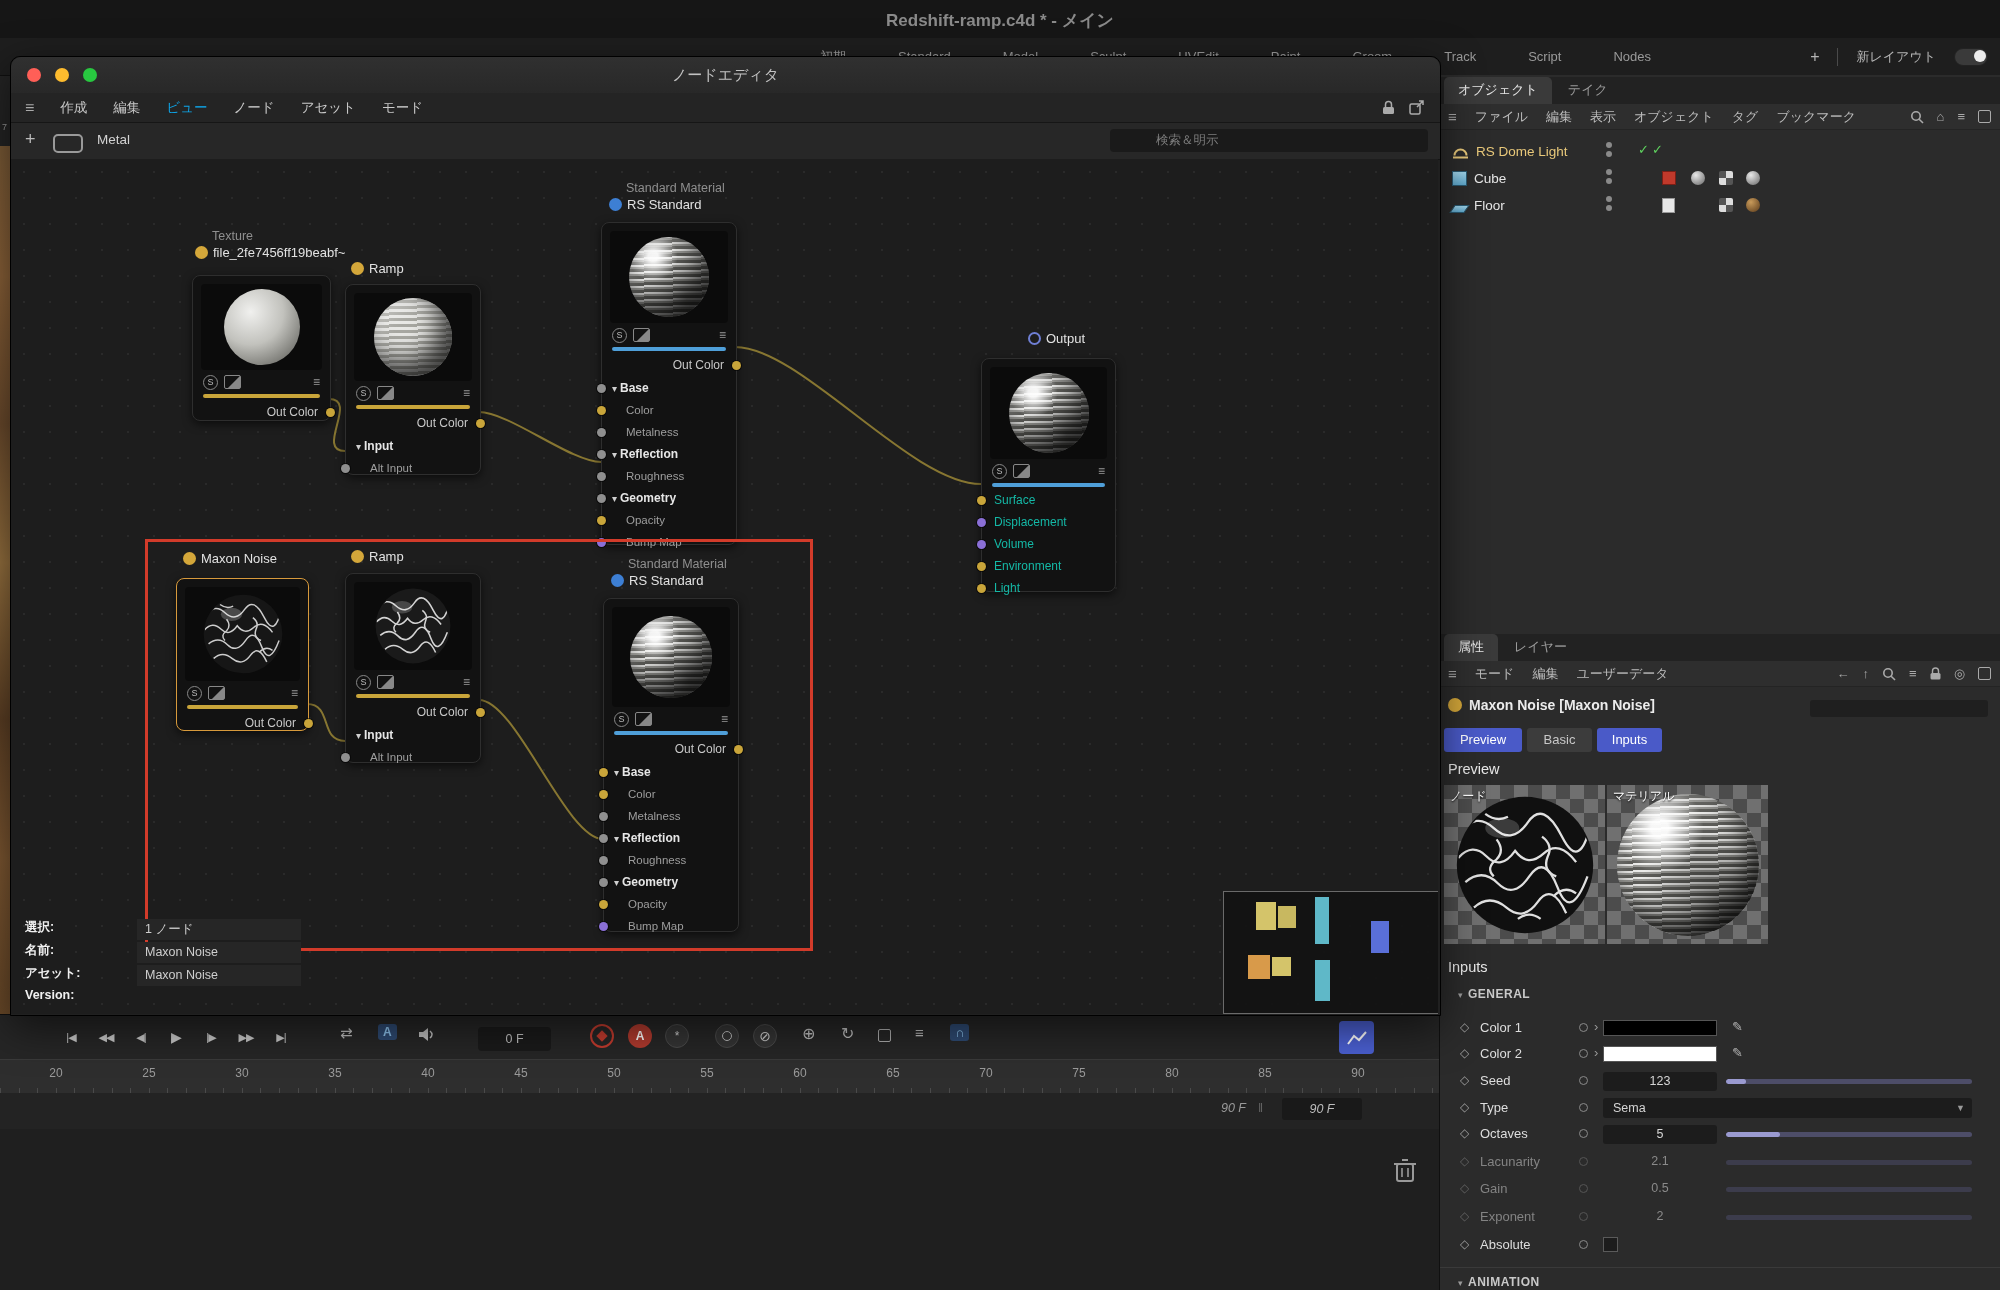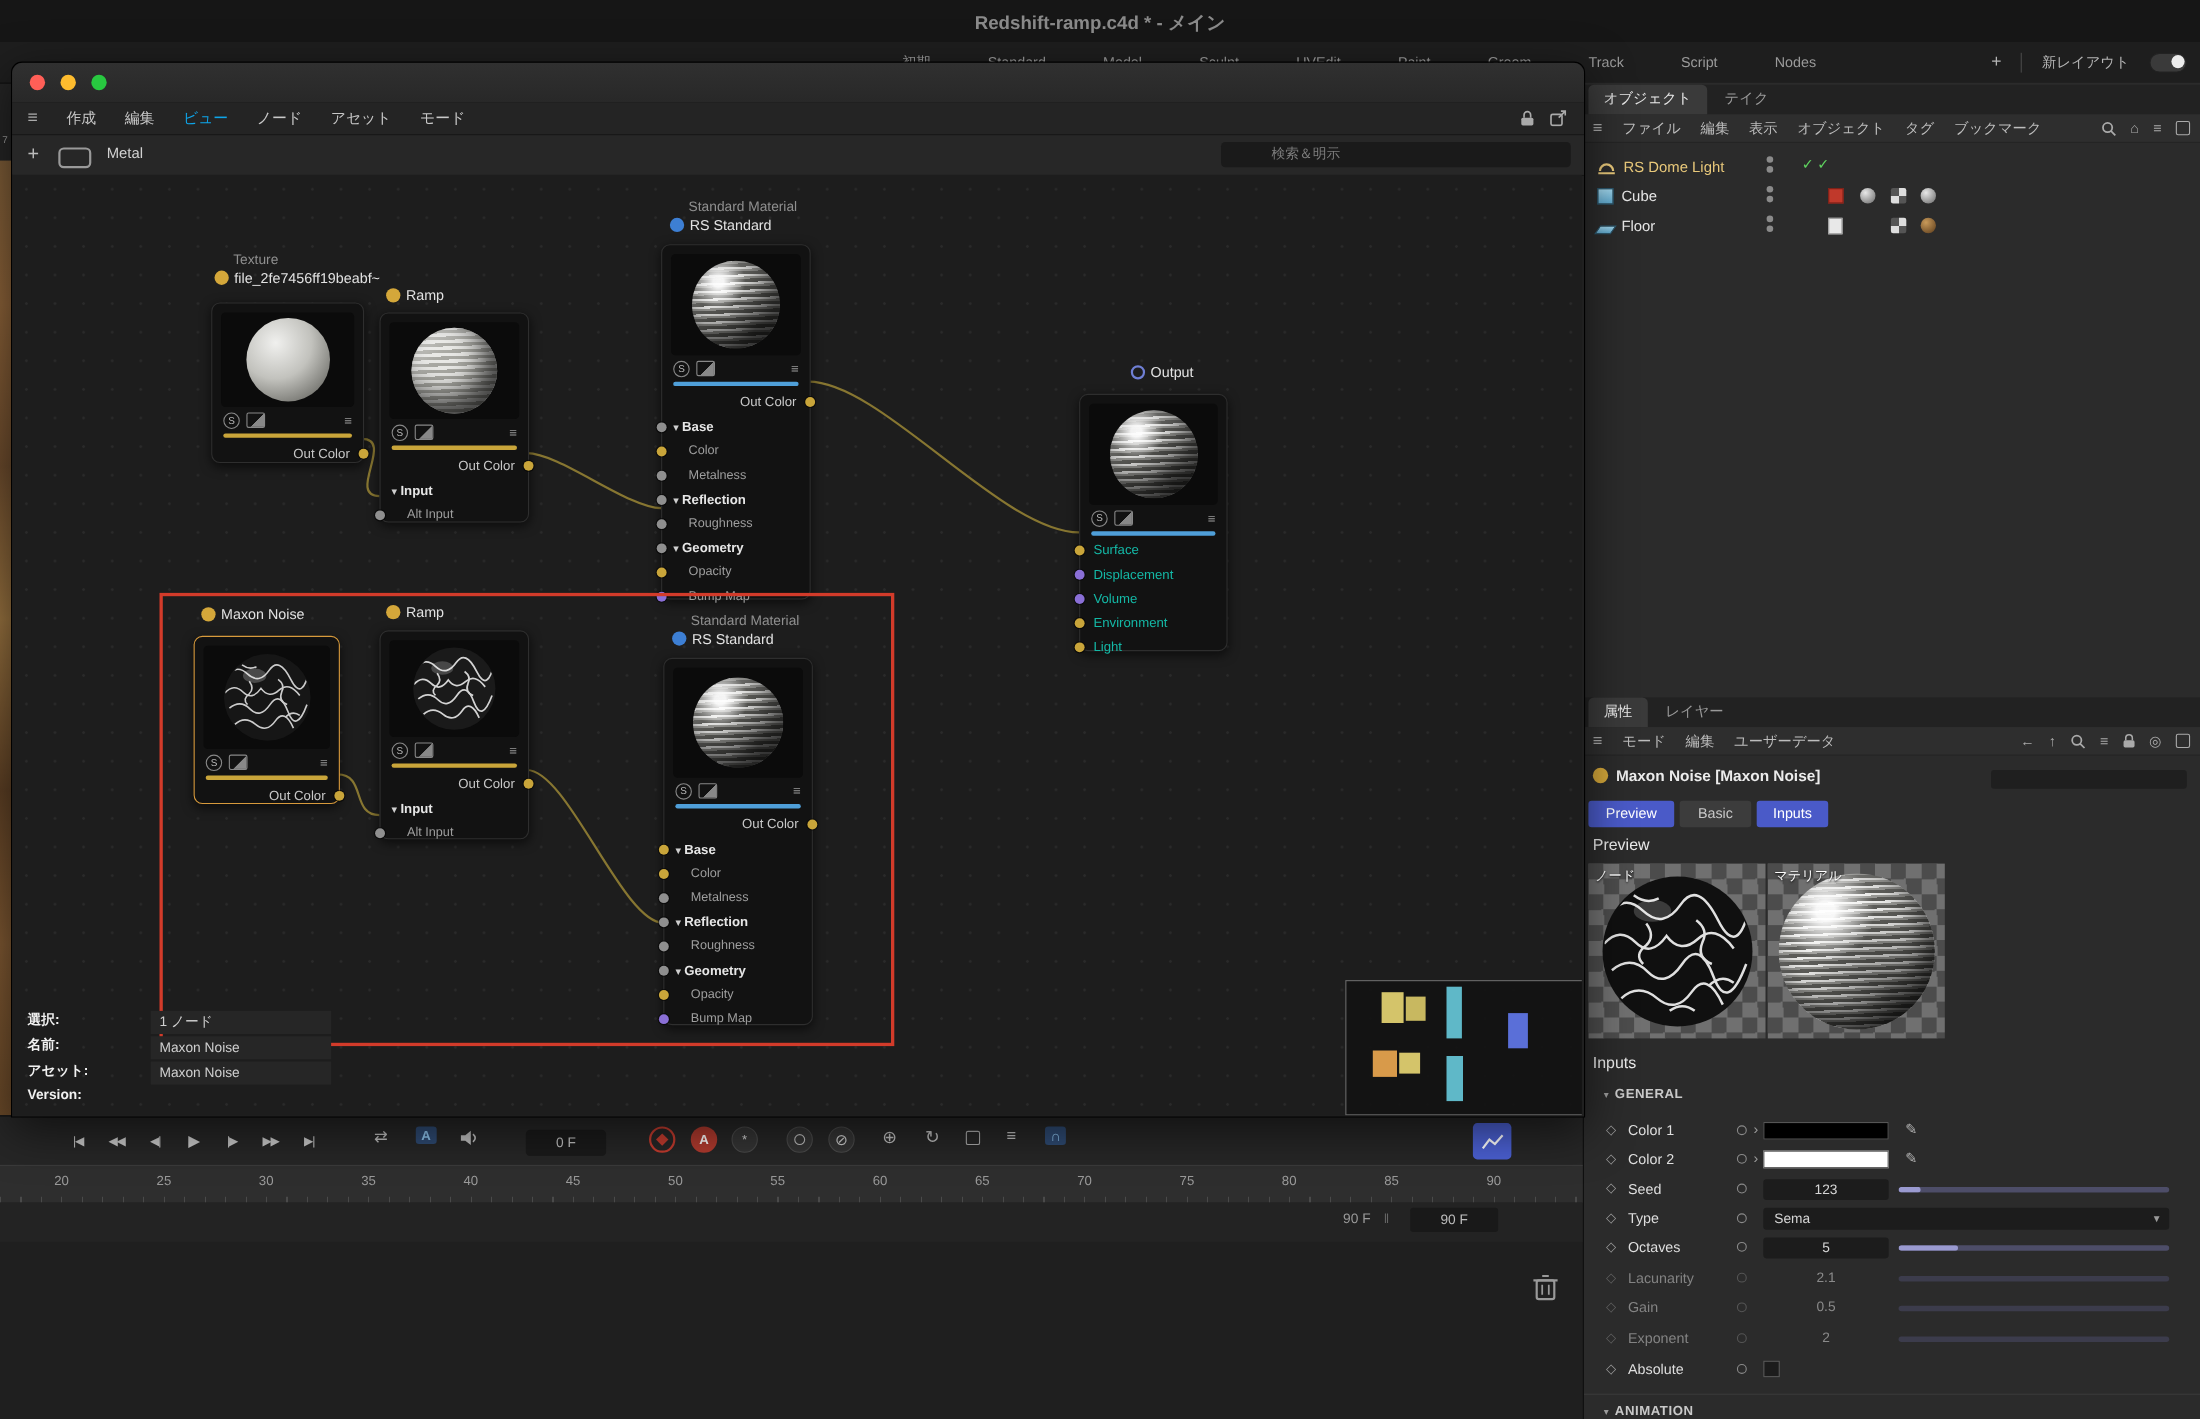--- a/index.html
+++ b/index.html
@@ -97,21 +97,21 @@
   .kb-ring{border:2px solid #c23b2e;} .kb-ring .dia{width:8px;height:8px;background:#c23b2e;transform:rotate(45deg);}
   .kb-red{background:#b03a2e;color:#fff;font-weight:bold;}
   .kb-dark{background:#343434;border:1px solid #4a4a4a;}
   .kb-dark .littlecirc{width:8px;height:8px;border:1.6px solid #bbb;border-radius:50%;}
   #graph-btn{position:absolute;left:1339px;top:6px;width:35px;height:33px;background:#4a5fd0;border-radius:4px;
              display:flex;align-items:center;justify-content:center;}
   #ruler{position:absolute;left:0;top:44px;width:1439px;height:34px;background:#2e2e2e;border-top:1px solid #3a3a3a;padding-left:18px;}
   .rnum{position:absolute;top:6px;transform:translateX(-50%);font-size:12px;color:#9a9a9a;}
   #ticks{position:absolute;left:0;bottom:0;width:100%;height:6px;
          background:repeating-linear-gradient(90deg,#4a4a4a 0 1px,transparent 1px 18.6px);}
-  #rangebar{position:absolute;left:0;top:78px;width:1439px;height:36px;background:#232323;}
+  #rangebar{position:absolute;left:0;top:78px;width:1439px;height:36px;background:#232323;font-style:italic;}
   #range-text{position:absolute;left:1180px;top:8px;width:66px;text-align:right;font-size:12.5px;color:#9a9a9a;}
   #range-div{position:absolute;left:1258px;top:8px;color:#666;font-size:12px;}
   #range-field{position:absolute;left:1282px;top:5px;width:80px;height:22px;background:#191919;border-radius:3px;
                text-align:center;line-height:22px;font-size:12.5px;color:#bdbdbd;}
   #bottom-area{position:absolute;left:0;top:1128px;width:1439px;height:162px;background:#1f1f1f;z-index:4;}
   
   #right-panel{position:absolute;left:1439px;top:75px;width:561px;height:1215px;background:#2b2b2b;border-left:1px solid #101010;z-index:20;}
   .ptabs{position:absolute;left:0;width:561px;height:27px;background:#222;display:flex;align-items:flex-end;gap:2px;padding-left:4px;box-sizing:border-box;}
   .ptab{padding:4px 14px 5px;font-size:13px;color:#9a9a9a;border-radius:5px 5px 0 0;}
   .ptab.active{background:#3a3a3a;color:#e8e8e8;}
@@ -198,20 +198,21 @@
 <div id="woodstrip">
   <span id="left-ruler-num">7</span>
   <div id="wood"></div>
 </div>
 
 <div id="node-window">
   <div class="nw-titlebar">
     <span class="tl red"></span>
     <span class="tl yel"></span>
     <span class="tl grn"></span>
+    <div class="nw-title">ノードエディタ</div>
   </div>
   <div class="nw-menubar">
     <span style="font-size:16px;color:#aaa;">≡</span>
     <span>作成</span>
     <span>編集</span>
     <span class="mi-view">ビュー</span>
     <span>ノード</span>
     <span>アセット</span>
     <span>モード</span>
     <span class="spacer"></span>

